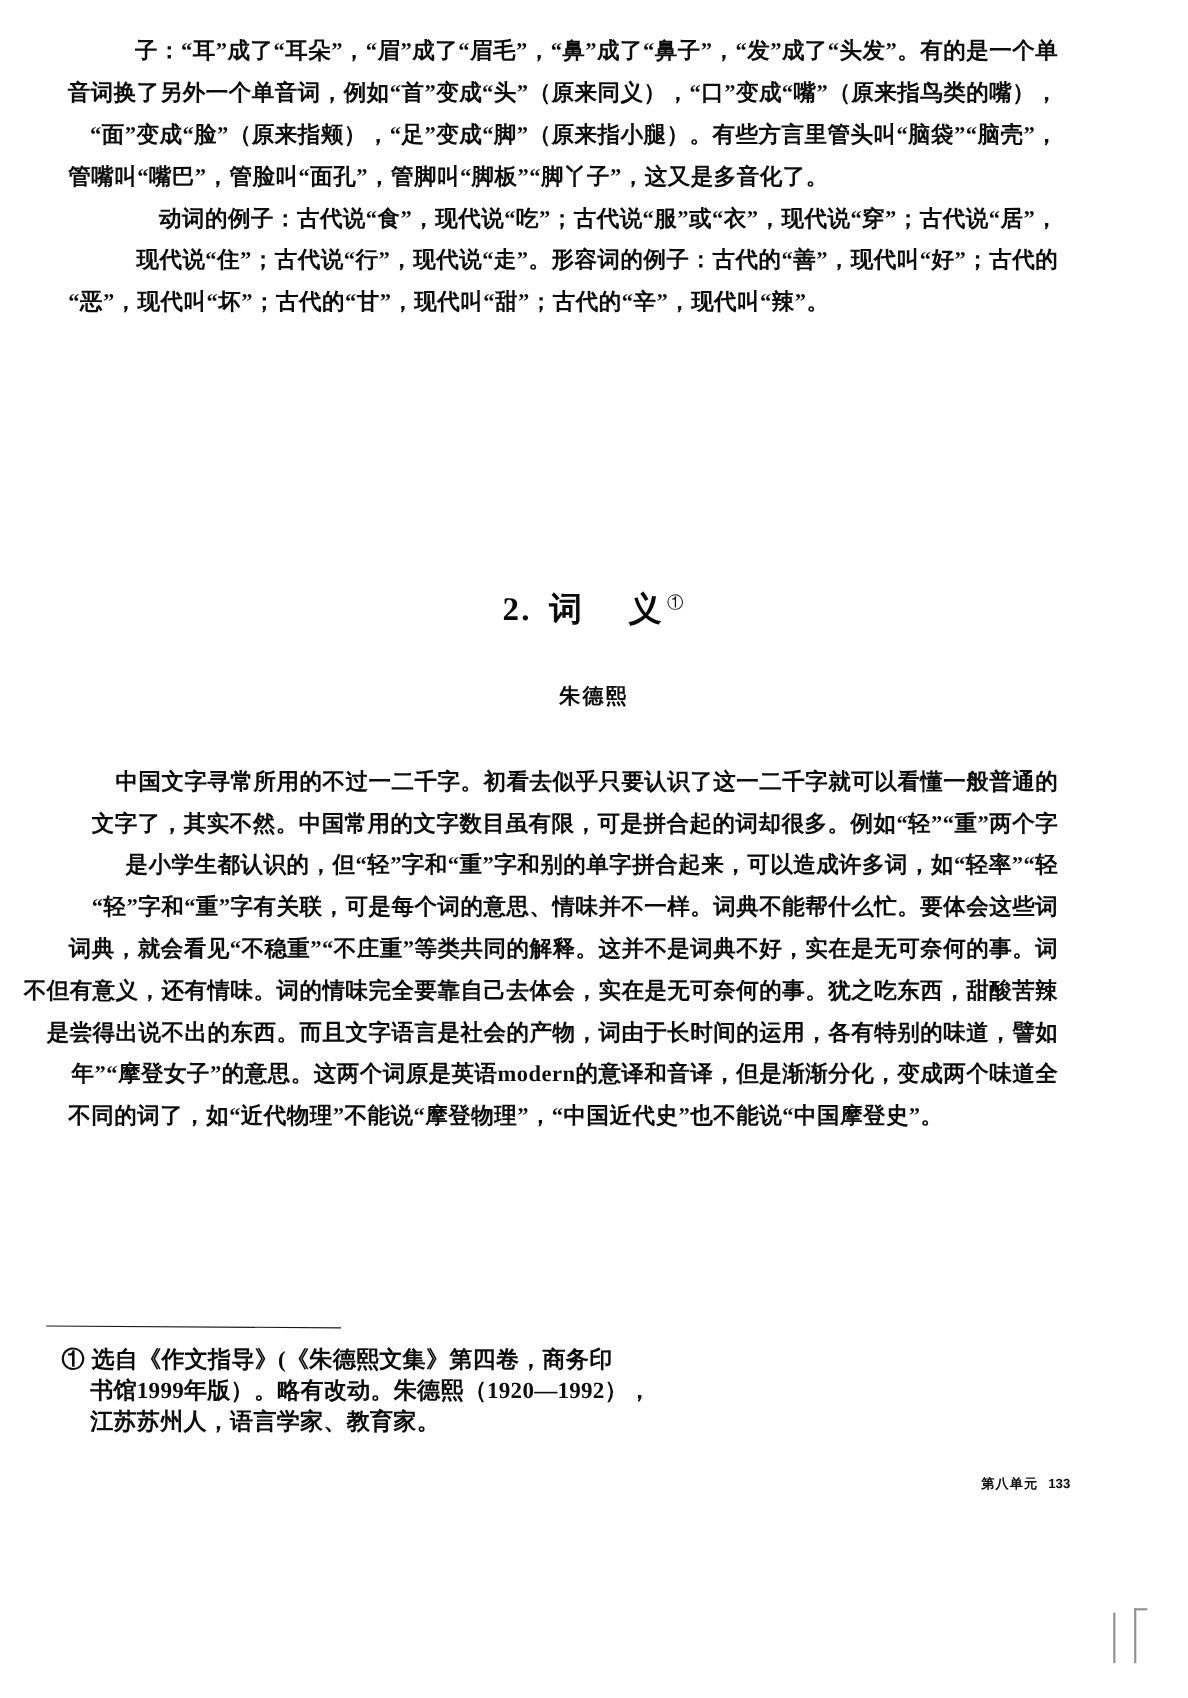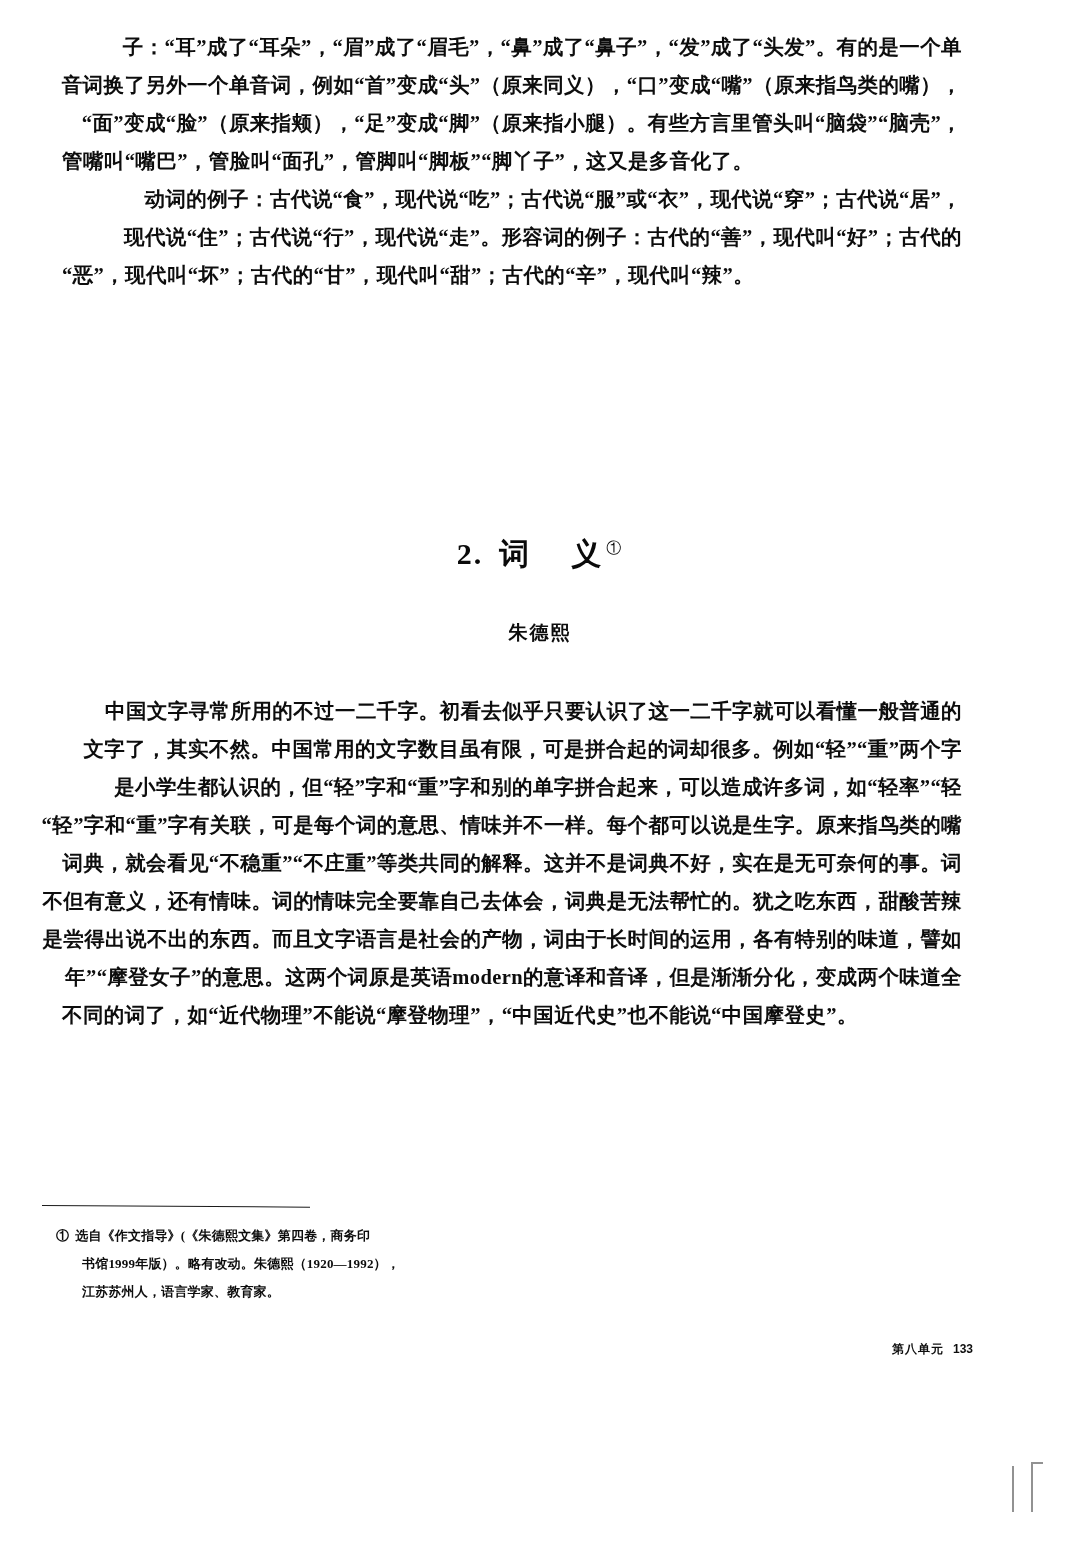--- a/index.html
+++ b/index.html
@@ -87,21 +87,21 @@
     height: 1px;
     background: #1a1a1a;
     transform: rotate(0.35deg);
     transform-origin: left center;
   }
   .footnote {
     position: absolute;
     left: 56px;
     top: 1222px;
     width: 430px;
-    font-size: 13px;
+    font-size: 21px;
     line-height: 28px;
     font-weight: 600;
     letter-spacing: 0.2px;
   }
   .footnote .fl { display: block; white-space: nowrap; }
   .footnote .fl.first { text-indent: 0; }
   .footnote .hang { padding-left: 26px; }
   .fn-num { margin-right: 6px; }
 
   
@@ -173,27 +173,27 @@
       <span class="ln j indent">
           <span>中国文字寻常所用的不过一二千字。初看去似乎只要认识了这一二千字就可以看懂一般普通的</span>
         </span>
       <span class="ln j">
           <span>文字了，其实不然。中国常用的文字数目虽有限，可是拼合起的词却很多。例如“轻”“重”两个字</span>
         </span>
       <span class="ln j">
           <span>是小学生都认识的，但“轻”字和“重”字和别的单字拼合起来，可以造成许多词，如“轻率”“轻</span>
         </span>
       <span class="ln j">
-          <span>“轻”字和“重”字有关联，可是每个词的意思、情味并不一样。每个都可以说是生字。原来指鸟类的嘴</span>
+          <span>“轻”字和“重”字有关联，可是每个词的意思、情味并不一样。词典不能帮什么忙。要体会这些词</span>
         </span>
       <span class="ln j">
           <span>词典，就会看见“不稳重”“不庄重”等类共同的解释。这并不是词典不好，实在是无可奈何的事。词</span>
         </span>
       <span class="ln j">
-          <span>不但有意义，还有情味。词的情味完全要靠自己去体会，词典是无法帮忙的。犹之吃东西，甜酸苦辣</span>
+          <span>不但有意义，还有情味。词的情味完全要靠自己去体会，实在是无可奈何的事。犹之吃东西，甜酸苦辣</span>
         </span>
       <span class="ln j">
           <span>是尝得出说不出的东西。而且文字语言是社会的产物，词由于长时间的运用，各有特别的味道，譬如</span>
         </span>
       <span class="ln j">
           <span>年”“摩登女子”的意思。这两个词原是英语modern的意译和音译，但是渐渐分化，变成两个味道全</span>
         </span>
       <span class="ln"><span>不同的词了，如“近代物理”不能说“摩登物理”，“中国近代史”也不能说“中国摩登史”。</span></span>
     </p>
   </div>

